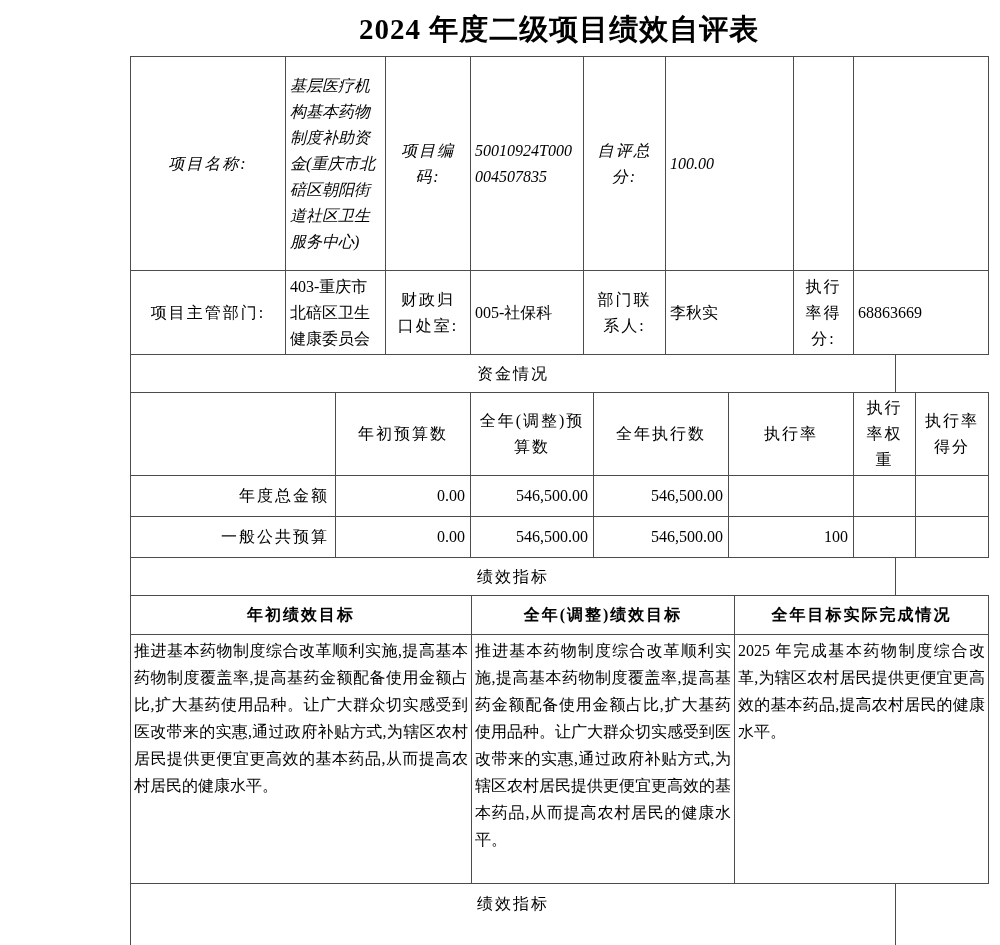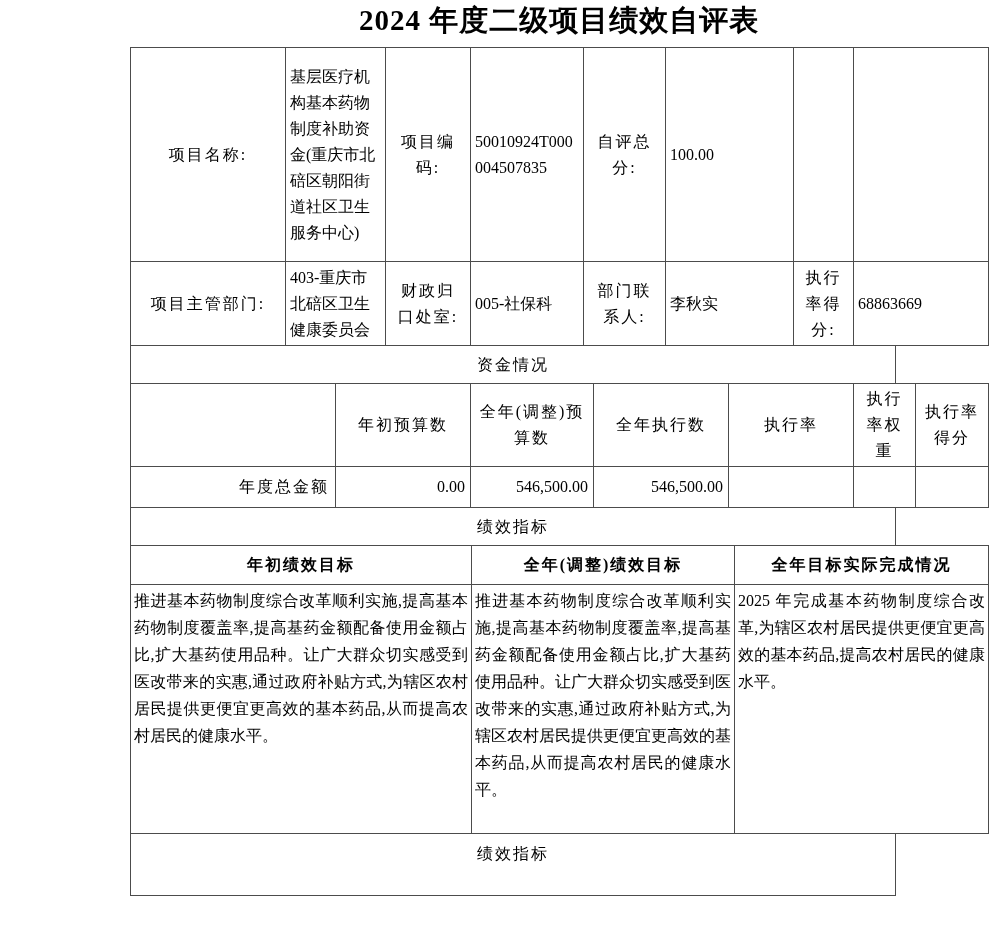--- a/index.html
+++ b/index.html
@@ -16,40 +16,40 @@
   }
   .doc {
     width: 858px;
     margin-left: 130px;
   }
   .title {
     text-align: center;
     font-size: 29px;
     font-weight: bold;
     line-height: 38px;
-    padding: 1px 0 8px 0;
+    padding: 10px 0 8px 0;
     letter-spacing: 1px;
   }
   table {
     border-collapse: collapse;
     table-layout: fixed;
     width: 766px;
   }
   table + table { margin-top: -1px; }
   td {
     border: 1px solid #4c4c4c;
     font-size: 16px;
     line-height: 26px;
     padding: 2px 4px;
     vertical-align: middle;
     overflow: hidden;
     word-break: break-all;
   }
   
-  .t-info tr.r1 td { height: 209px; }
+  .t-info tr.r1 td { height: 209px; font-style: italic; }
   .t-info tr.r2 td { height: 79px; }
   .lbl {
     text-align: center;
     letter-spacing: 2px;
     padding: 2px 9px;
   }
   .val { text-align: left; }
   
   .sec td {
     height: 33px;
@@ -169,20 +169,29 @@
     </tr>
     <tr class="dr">
       <td class="rlab">年度总金额</td>
       <td class="num">0.00</td>
       <td class="num">546,500.00</td>
       <td class="num">546,500.00</td>
       <td class="num"></td>
       <td class="num"></td>
       <td class="num"></td>
     </tr>
+    <tr class="dr">
+      <td class="rlab">一般公共预算</td>
+      <td class="num">0.00</td>
+      <td class="num">546,500.00</td>
+      <td class="num">546,500.00</td>
+      <td class="num">100</td>
+      <td class="num"></td>
+      <td class="num"></td>
+    </tr>
   </tbody>
     </table>
 
   <table class="sec">
     <tbody>
         <tr>
       <td>绩效指标</td>
     </tr>
   </tbody>
     </table>

